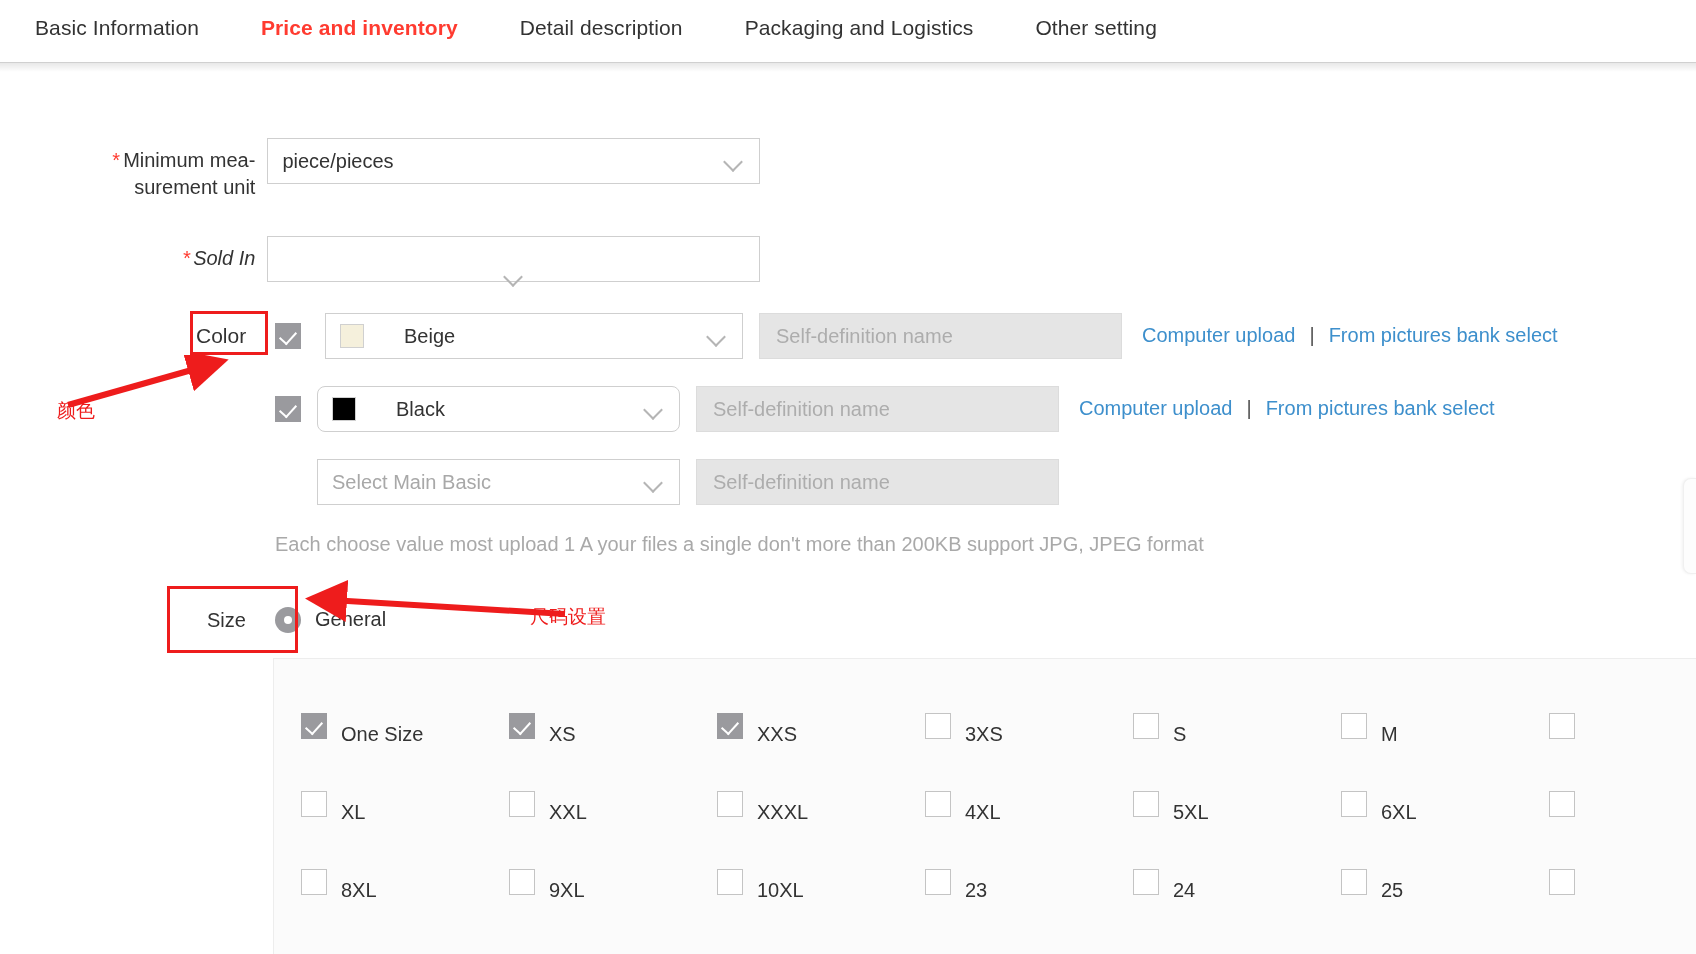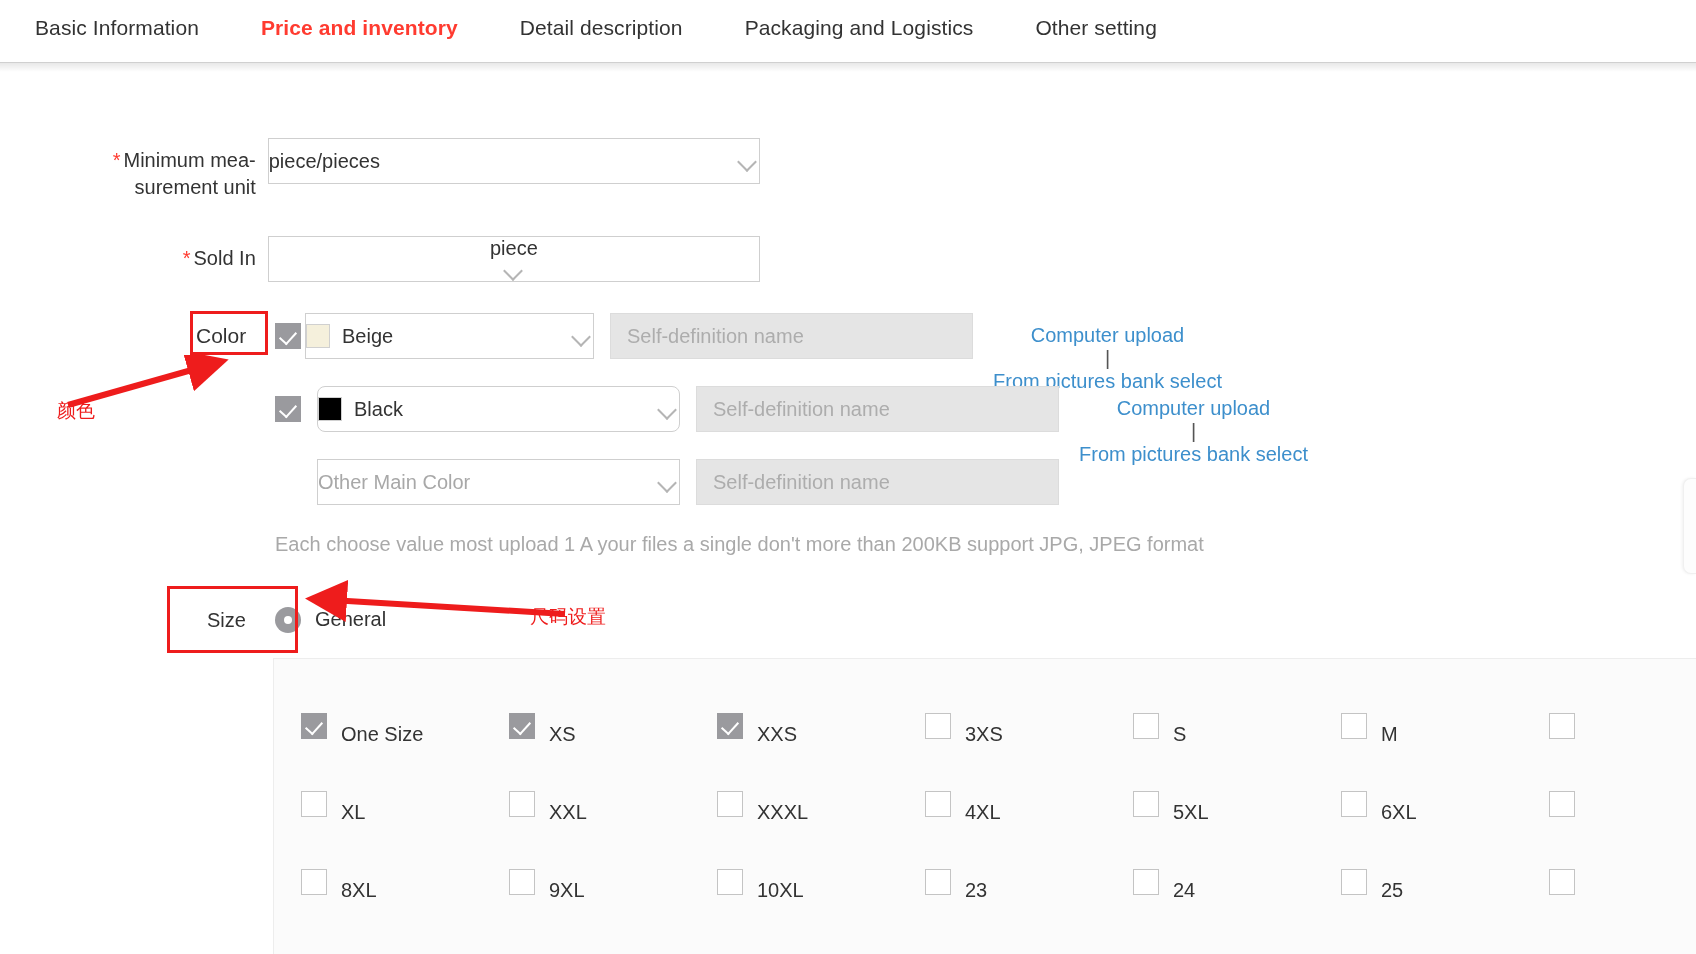--- a/index.html
+++ b/index.html
@@ -41,22 +41,23 @@
     font-size: 20px; color: #333; text-align: right;
     line-height: 27px;
   }
   .req { color: #ff3b30; margin-right: 3px; }
 
   .select {
     position: relative; background:#fff;
     border: 1px solid #cfcfcf;
     display: flex; align-items: center;
     font-size: 20px; color: #333;
-    padding: 0 0;
+    padding: 0 14px;
     cursor: pointer;
+    gap: 28px;
   }
   .select .val { flex: 1; white-space: nowrap; overflow: hidden; }
   .select .val.ph { color: #a8a8a8; }
   .chev {
     width: 22px; height: 22px; flex: 0 0 22px;
     position: relative;
   }
   .chev::before {
     content:""; position:absolute; left: 3px; top: 5px;
     width: 12px; height: 12px;
@@ -91,21 +92,21 @@
     transform: rotate(42deg);
   }
 
   
   .swatch {
     width: 24px; height: 24px; flex: 0 0 24px;
     border: 1px solid #d0d0d0; margin-right: 12px;
   }
 
   
-  .linkrow { display:flex; align-items:center; font-size: 20px; white-space: nowrap; flex-direction: column; }
+  .linkrow { display:flex; align-items:center; font-size: 20px; white-space: nowrap; }
   .ulink { color: #3d8fcc; cursor: pointer; }
   .usep { color: #555; margin: 0 14px; }
 
   .hint {
     position: absolute; font-size: 20px; color: #a9a9a9; white-space: nowrap;
   }
 
   
   .radio {
     width: 26px; height: 26px; flex:0 0 26px;
@@ -179,37 +180,37 @@
     <div class="flabel" style="width:265px; padding-top:9px;">
       <span class="req">*</span><span>Minimum mea-</span><br>
       <span>surement unit</span>
     </div>
     <div class="select" style="margin-left:12px; width:510px; height:46px;">
       <span class="val">piece/pieces</span>
       <span class="chev"></span>
     </div>
   </div>
 
-  <div class="row" style="left:0; top:236px; width:760px;">
+  <div class="row" style="left:0; top:236px; width:760px;font-style:italic;">
     <div class="flabel" style="width:265px; padding-top:9px;">
       <span class="req">*</span><span>Sold In</span>
     </div>
     <div class="select" style="margin-left:12px; width:510px; height:46px;flex-direction:column;">
       <span class="val">piece</span>
       <span class="chev"></span>
     </div>
   </div>
 
   <div style="position:absolute; left:196px; top:322px; width:72px; text-align:left;">
     <span class="flabel" style="font-size:21px;">Color</span>
   </div>
 
   <div class="row" style="left:275px; top:313px;">
     <div class="cb checked" style="margin-top:10px;"></div>
-    <div class="select" style="margin-left:4px; width:289px; height:46px;justify-content:space-between;">
+    <div class="select" style="margin-left:24px; width:418px; height:46px;justify-content:space-between;">
       <span class="swatch" style="background:#F5F0DC;"></span>
       <span class="val">Beige</span>
       <span class="chev"></span>
     </div>
     <div class="textinput" style="margin-left:16px; width:363px; height:46px;">
       <input type="text" placeholder="Self-definition name" style="">
     </div>
     <div class="linkrow" style="margin-left:20px; padding-top:11px;">
       <span class="ulink">Computer upload</span>
       <span class="usep">|</span>
@@ -230,21 +231,21 @@
     <div class="linkrow" style="margin-left:20px; padding-top:11px;">
       <span class="ulink">Computer upload</span>
       <span class="usep">|</span>
       <span class="ulink">From pictures bank select</span>
     </div>
   </div>
 
   <div class="row" style="left:275px; top:459px;">
     <div style="width:26px; flex:0 0 26px;"></div>
     <div class="select" style="margin-left:16px; width:363px; height:46px;">
-      <span class="val ph">Other Main Color</span>
+      <span class="val ph">Select Main Basic</span>
       <span class="chev"></span>
     </div>
     <div class="textinput" style="margin-left:16px; width:363px; height:46px;">
       <input type="text" placeholder="Self-definition name" style="">
     </div>
   </div>
 
   <div class="hint" style="left:275px; top:533px;">Each choose value most upload 1 A your files a single don't more than 200KB support JPG, JPEG format</div>
 
   <div style="position:absolute; left:207px; top:607px;">

